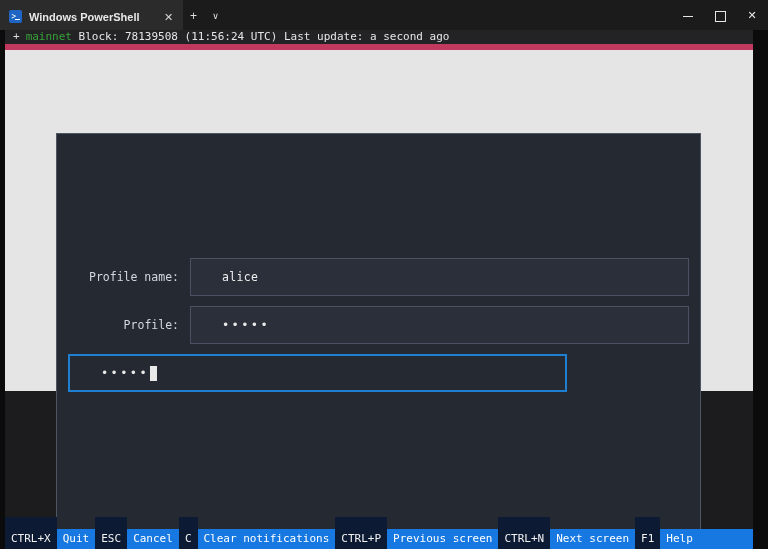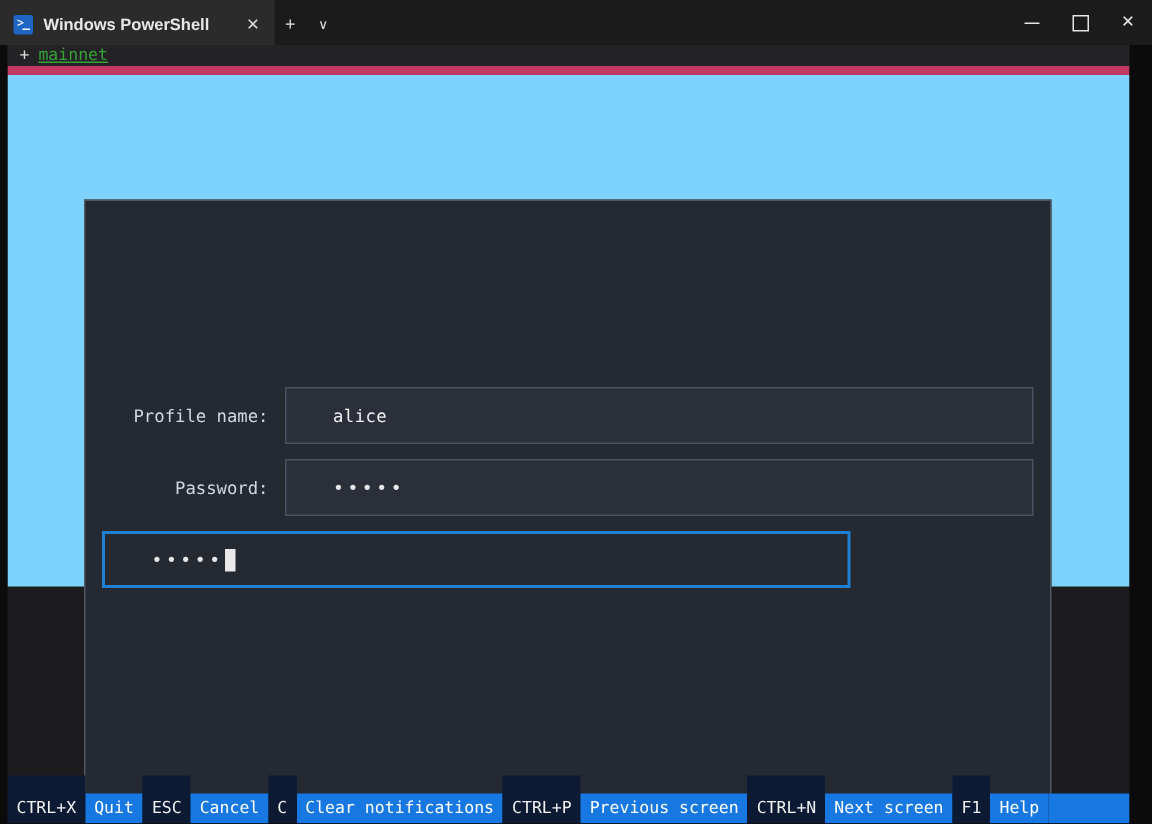--- a/index.html
+++ b/index.html
@@ -165,42 +165,41 @@
     line-height: 14px;
     white-space: pre;
     font-family: "DejaVu Sans Mono", monospace;
   }
   .info-plus {
     color: #dcdcdc;
     padding: 0 6px 0 8px;
   }
   .info-net {
     color: #37a137;
-    text-decoration: underline;
   }
   .info-text {
     color: #e6e6e6;
   }
   .accentbar {
     position: absolute;
     left: 0;
     top: 14px;
     width: 748px;
     height: 6px;
     background: #c1395e;
   }
 
   
   .tui {
     position: absolute;
     left: 0;
     top: 20px;
     width: 748px;
     height: 341px;
-    background: #7dd3fc;
+    background: #e5e5e5;
   }
 
   
   .panel {
     position: absolute;
     left: 51px;
     top: 83px;
     width: 645px;
     height: 397px;
     background: #252932;
@@ -318,39 +317,39 @@
     <div class="wincontrols">
       <div class="winbtn"><span class="glyph-min"></span></div>
       <div class="winbtn"><span class="glyph-max"></span></div>
       <div class="winbtn">✕</div>
     </div>
   </div>
 
   <div class="terminal">
 
     <div class="infoline">
-      <span class="info-plus">+</span><span class="info-net">mainnet</span><span class="info-text">&nbsp;</span>
+      <span class="info-plus">+</span><span class="info-net">mainnet</span><span class="info-text">&nbsp;</span><span class="info-text">Block: 78139508 (11:56:24 UTC) Last update: a second ago</span>
     </div>
     <div class="accentbar"></div>
 
     <div class="tui">
 
       <div class="panel">
 
         <div class="form">
 
           <div class="field-row">
             <div class="field-label">Profile name:</div>
             <div class="field-box">
               <span class="field-value">alice</span>
             </div>
           </div>
 
           <div class="field-row">
-            <div class="field-label">Password:</div>
+            <div class="field-label">Profile:</div>
             <div class="field-box">
               <span class="field-value masked">•••••</span>
             </div>
           </div>
 
           <div class="field-row">
             <div class="field-box focused">
               <span class="field-value masked">•••••</span>
                 <span class="caret"></span>
             </div>

